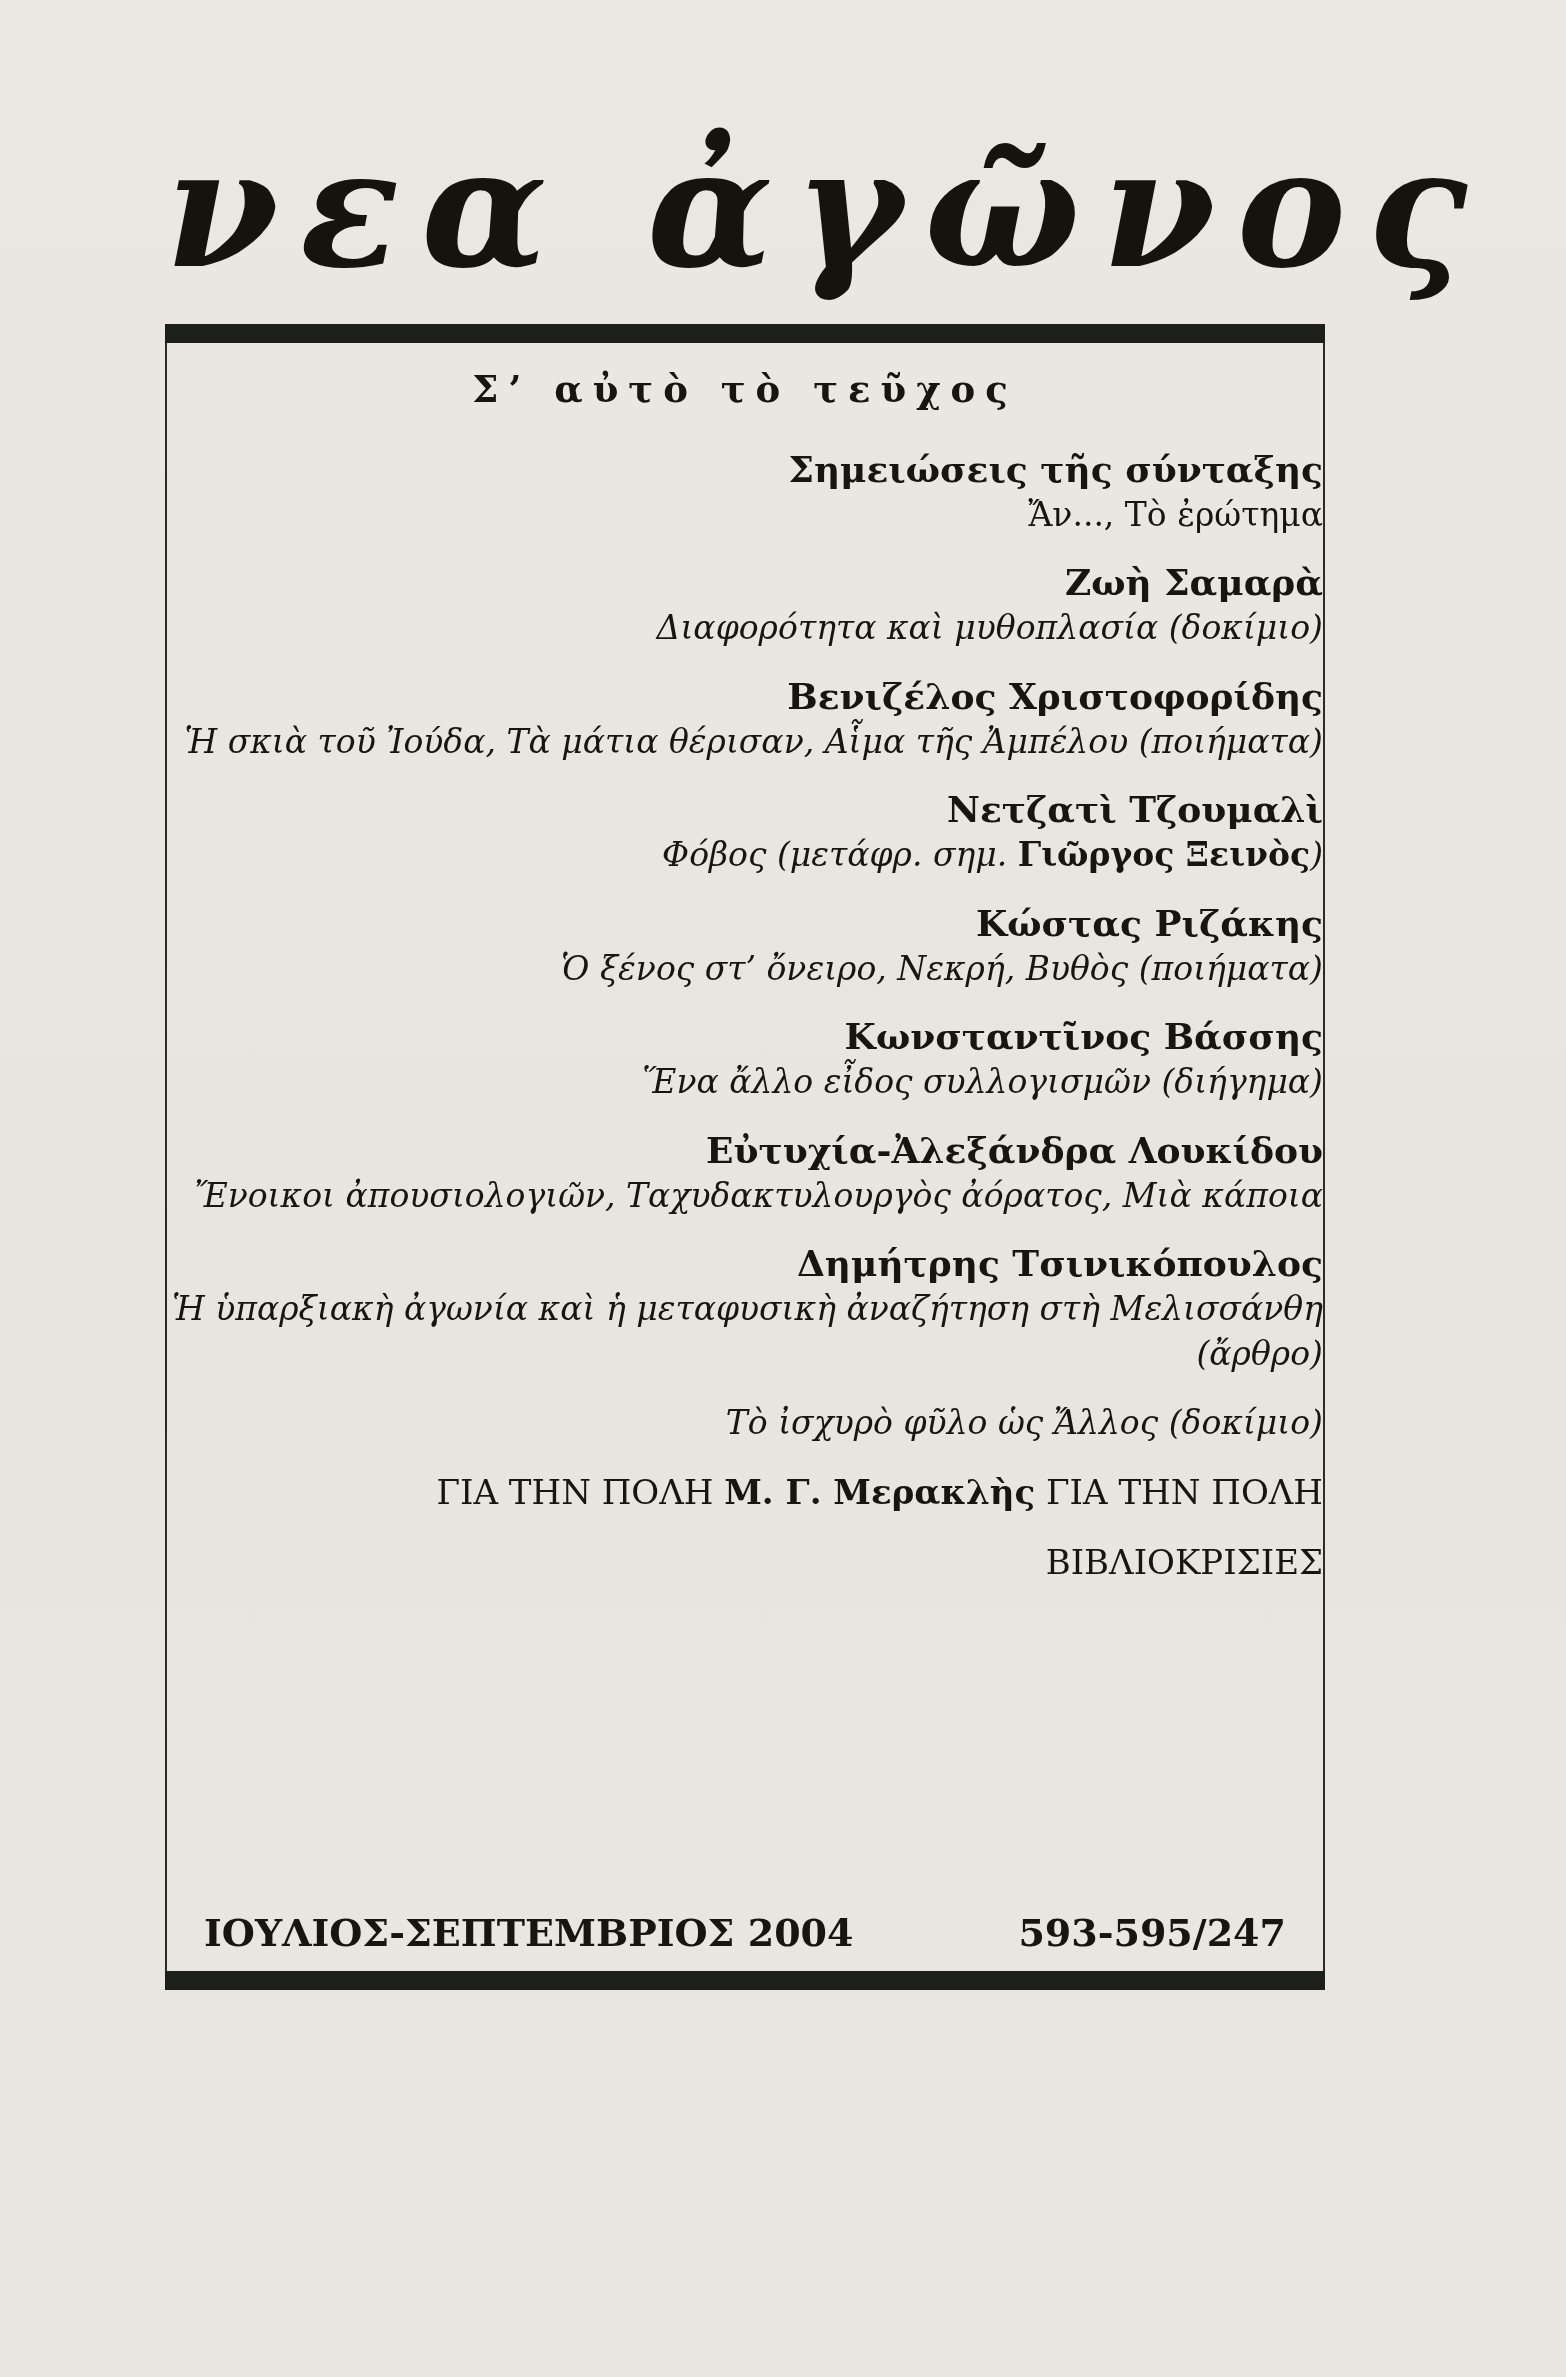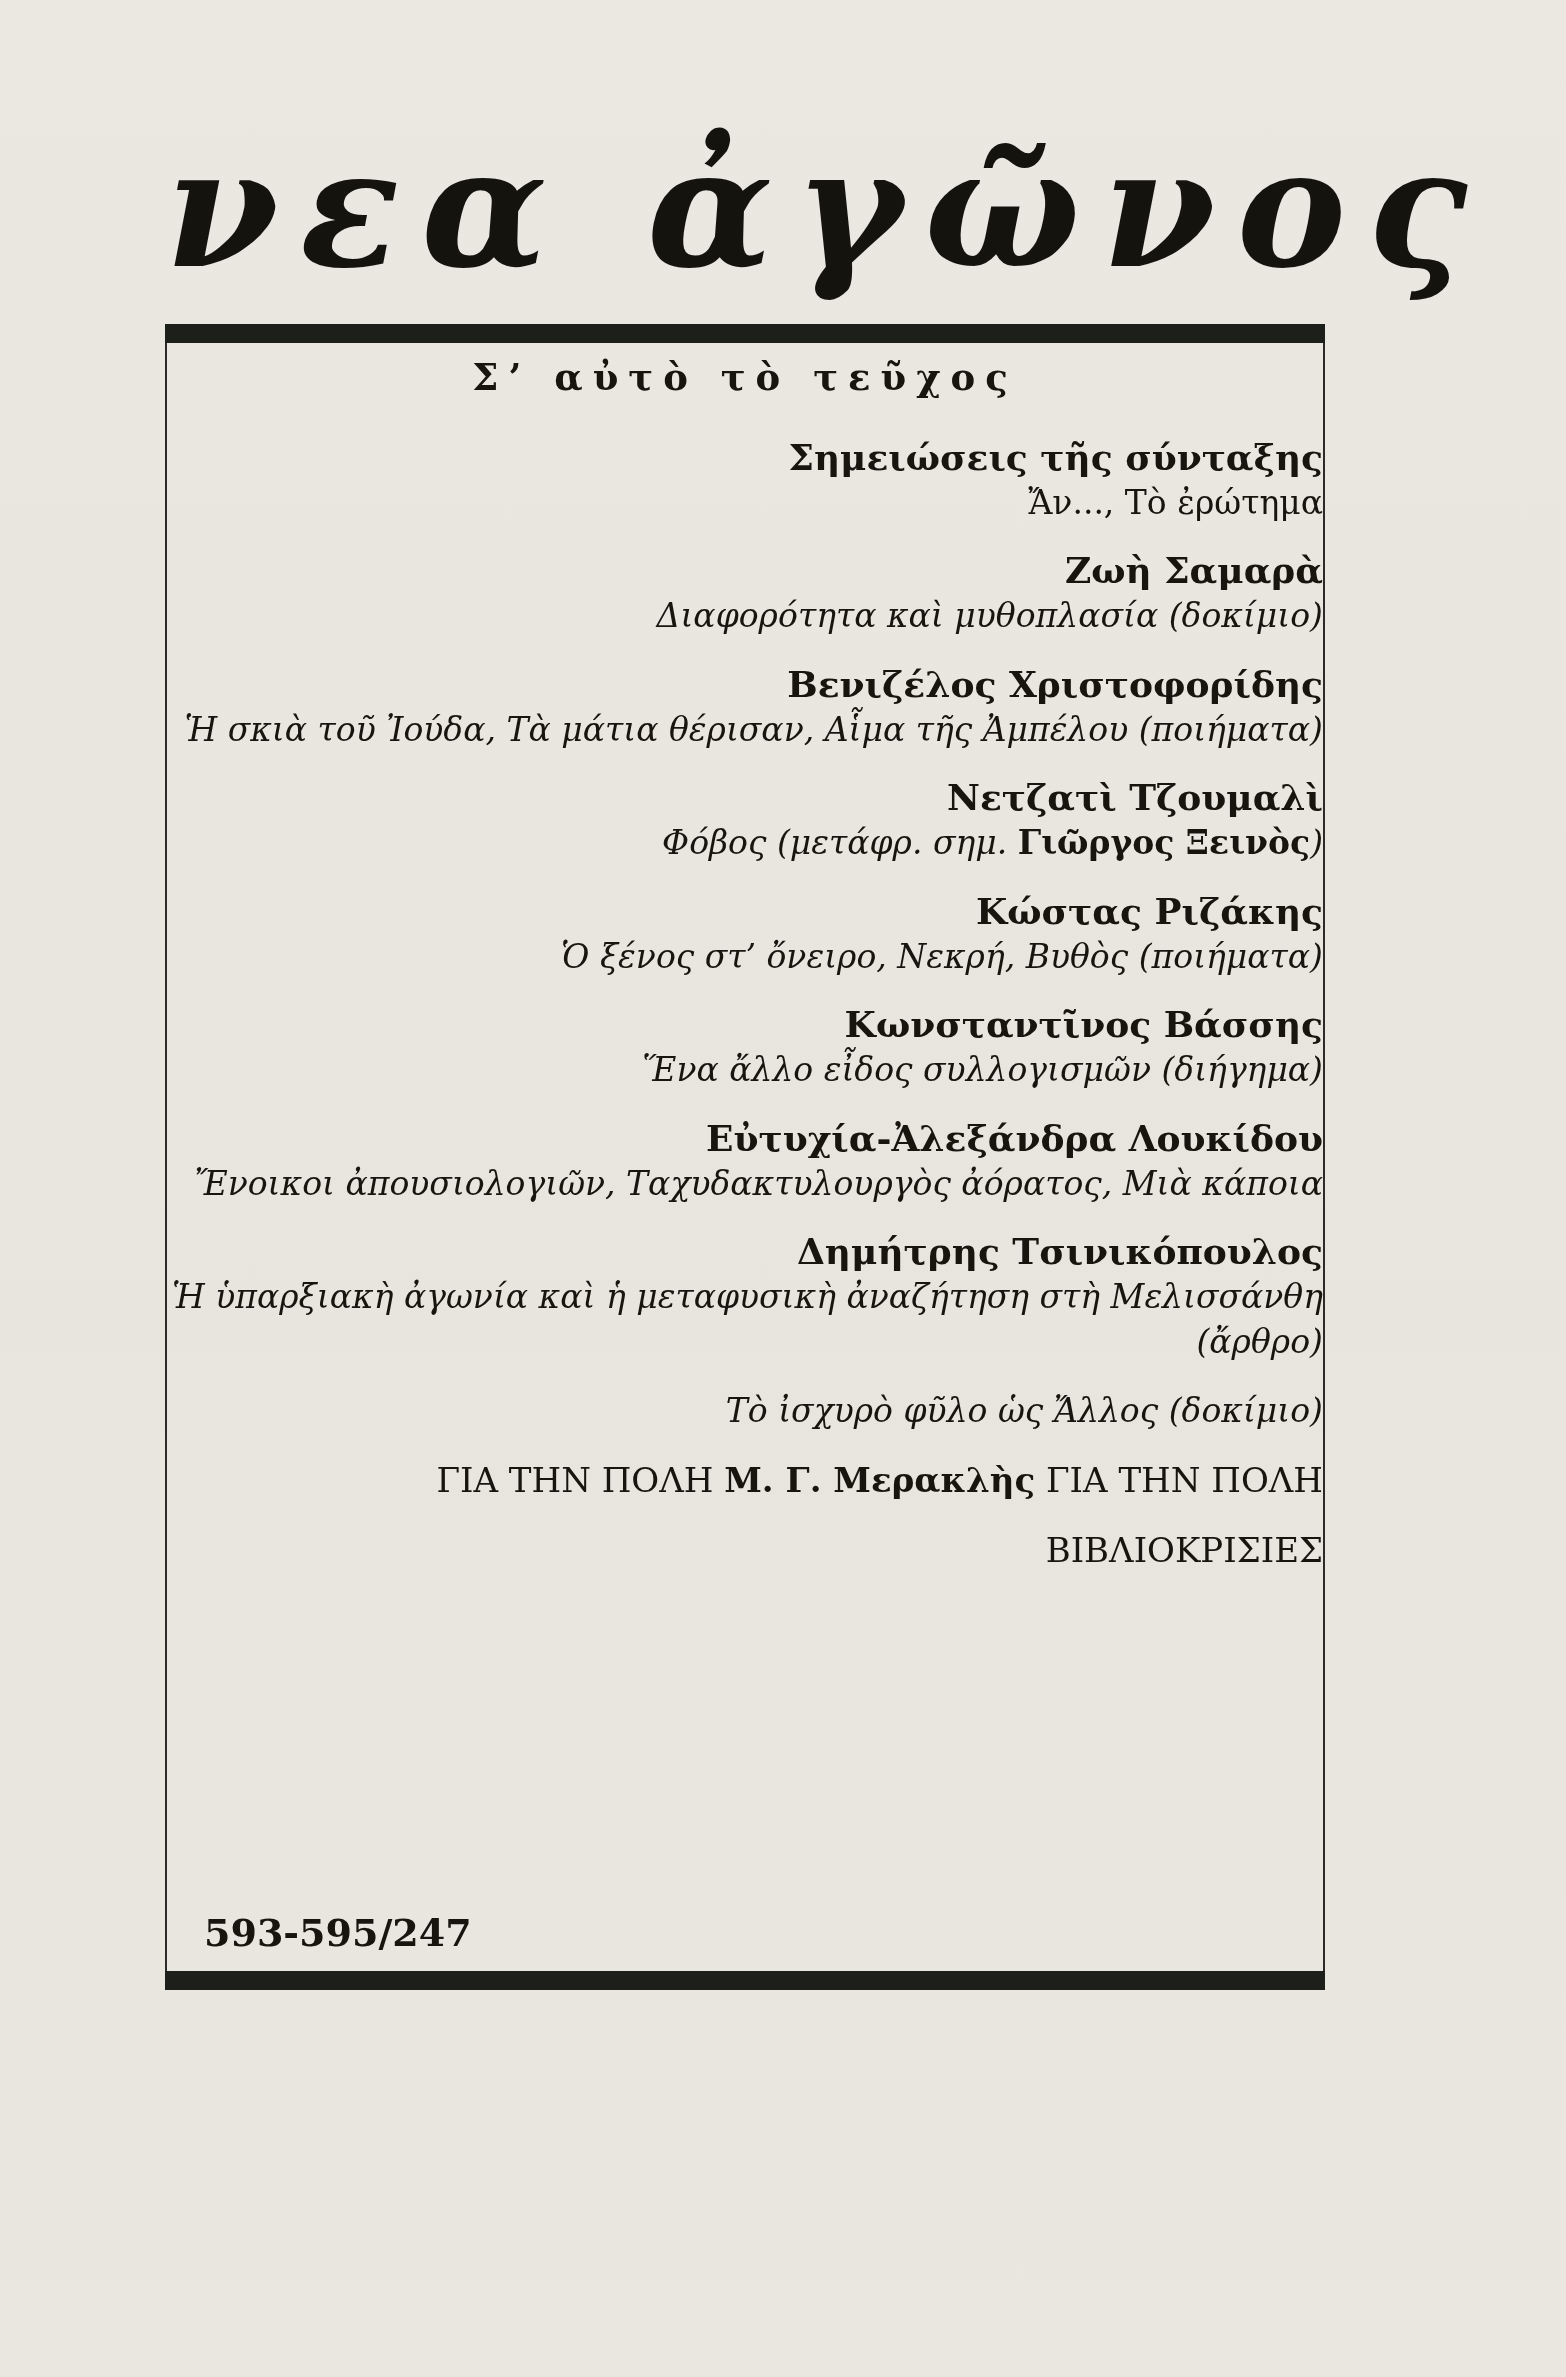--- a/index.html
+++ b/index.html
@@ -38,21 +38,21 @@
     background: #1d1f1a;
   }
   .frame-body {
     box-sizing: border-box;
     height: 1628px;
     border-left: 2.7px solid #2c2b27;
     border-right: 2.7px solid #2c2b27;
     display: flex;
     flex-direction: column;
     align-items: center;
-    padding-top: 12px;
+    padding-top: 24px;
   }
   .toc-header {
     font-weight: 700;
     font-size: 37px;
     line-height: 45px;
     letter-spacing: 0.27em;
     margin-bottom: 11px;
     white-space: nowrap;
   }
   .toc-sections {
@@ -154,20 +154,21 @@
           </div>
           <div class="toc-section caps-section">
             <div class="work-line"><span class="run-caps">ΓΙΑ ΤΗΝ ΠΟΛΗ </span><span class="run-bold">Μ. Γ. Μερακλὴς</span><span class="run-caps"> ΓΙΑ ΤΗΝ ΠΟΛΗ</span></div>
           </div>
           <div class="toc-section caps-section">
             <div class="work-line"><span class="run-caps">ΒΙΒΛΙΟΚΡΙΣΙΕΣ</span></div>
           </div>
         </div>
 
       <div class="footer-row">
+        <span>ΙΟΥΛΙΟΣ-ΣΕΠΤΕΜΒΡΙΟΣ 2004</span>
         <span>593-595/247</span>
       </div>
 
     </div>
 
     <div class="rule-bar"></div>
 
   </div>
 
 </div>

